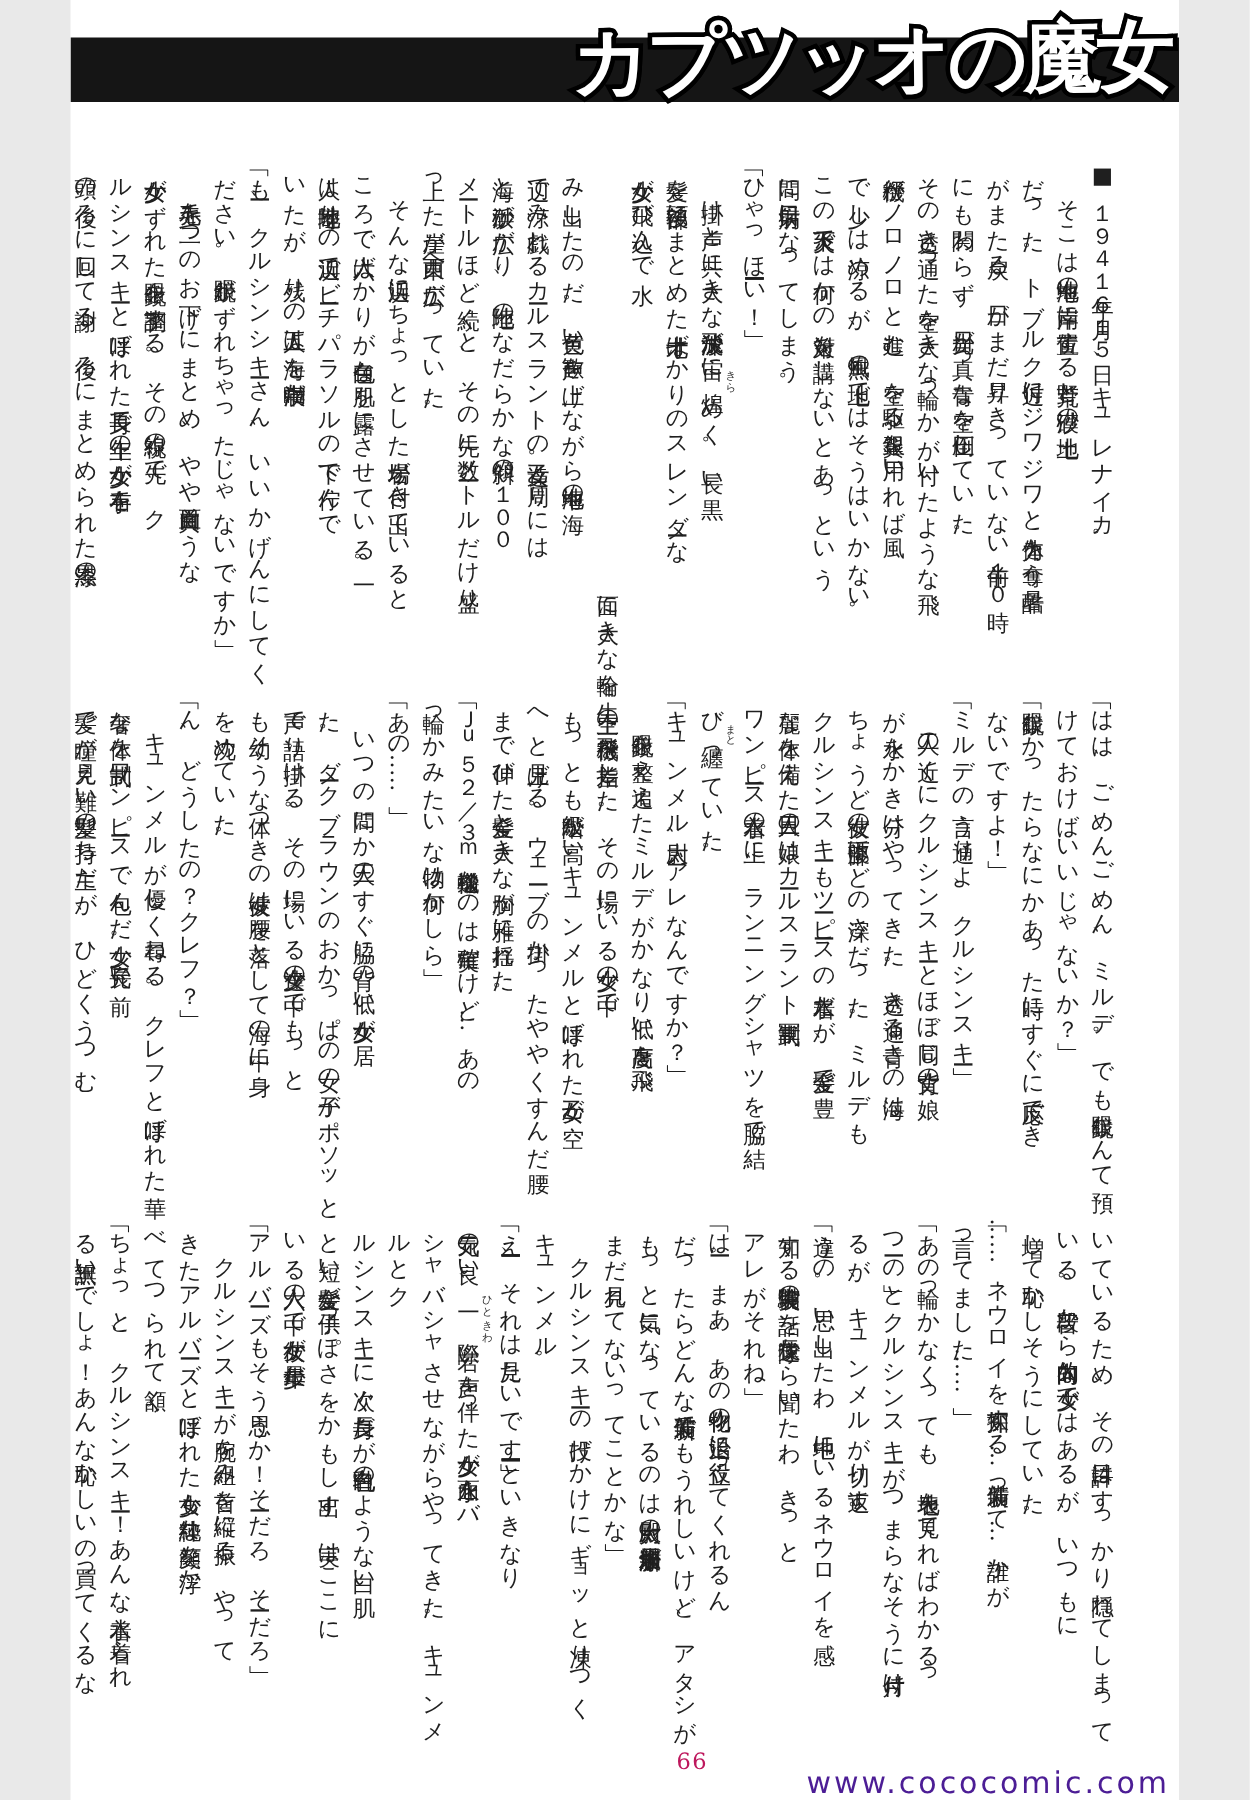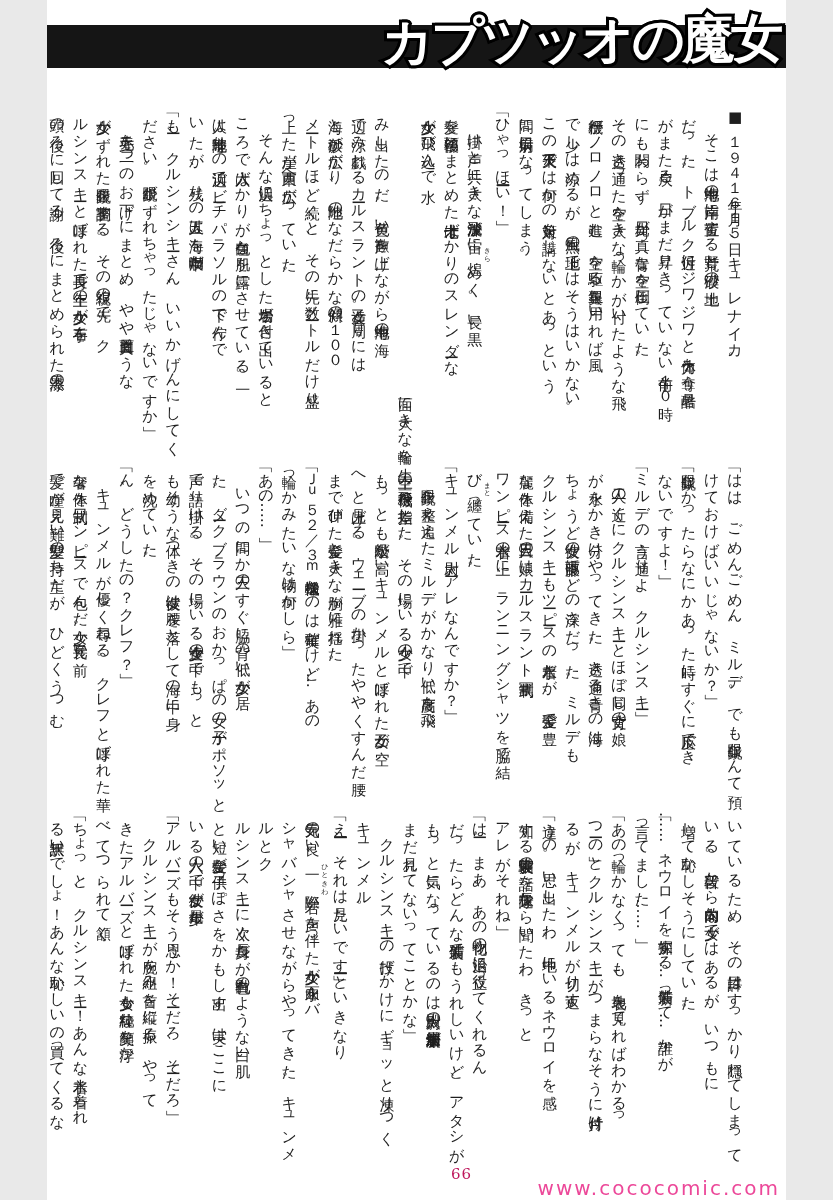--- a/index.html
+++ b/index.html
@@ -54,21 +54,21 @@
   .pagenum {
     position:absolute; left:404px; top:1165px;
     font-family:"DejaVu Serif", serif;
     font-size:15px; letter-spacing:1px;
     color:#be185d;
   }
   .watermark {
     position:absolute; right:6px; top:1176px;
     font-family:"DejaVu Sans", sans-serif;
     font-size:20px; letter-spacing:2px;
-    color:#ec4899;
+    color:#4c1d95;
     white-space:nowrap;
   }
 </style>
 </head>
 <body>
 
 <div class="page">
 
   <div class="banner"></div>
 

